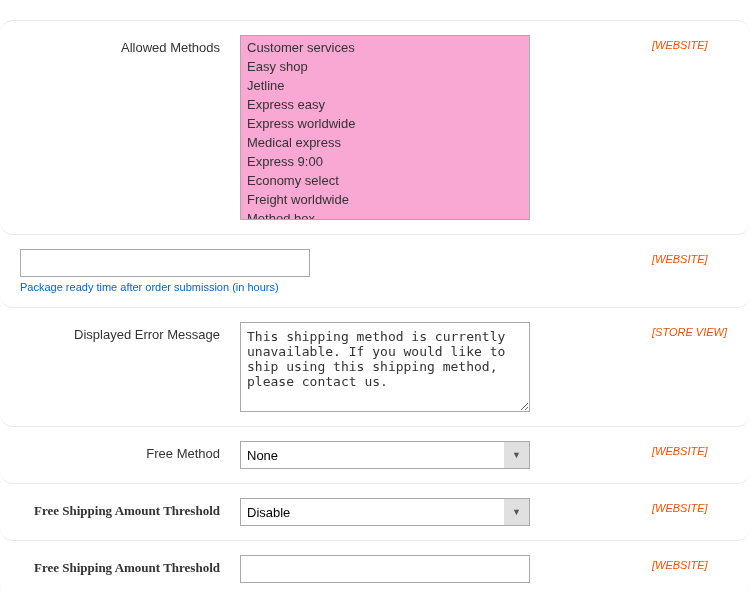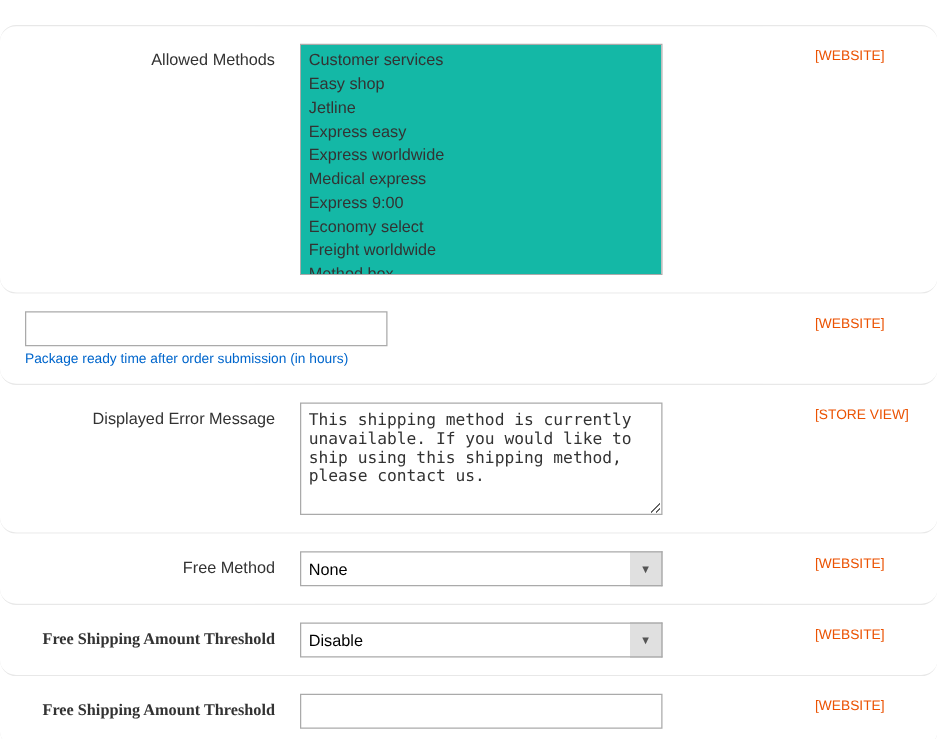--- a/index.html
+++ b/index.html
@@ -45,27 +45,28 @@
       display: flex;
       flex-direction: column;
     }
     .scope-label {
       width: 90px;
       min-width: 90px;
       padding-left: 12px;
       padding-top: 4px;
       color: #eb5202;
       font-size: 11px;
+      font-style: italic;
     }
     
     .listbox {
       width: 290px;
       height: 185px;
       border: 1px solid #aaa;
-      background: #14b8a6;
+      background: #f9a8d4;
       overflow-y: scroll;
       padding: 2px 0;
       font-size: 13px;
       color: #333;
     }
     .listbox-item {
       padding: 2px 6px;
       cursor: pointer;
       white-space: nowrap;
     }

